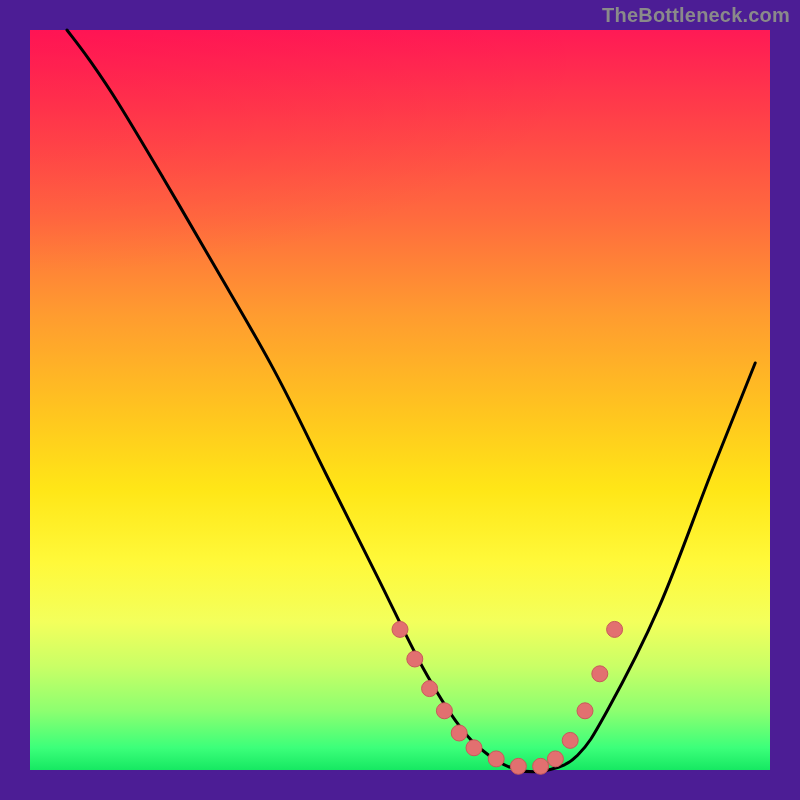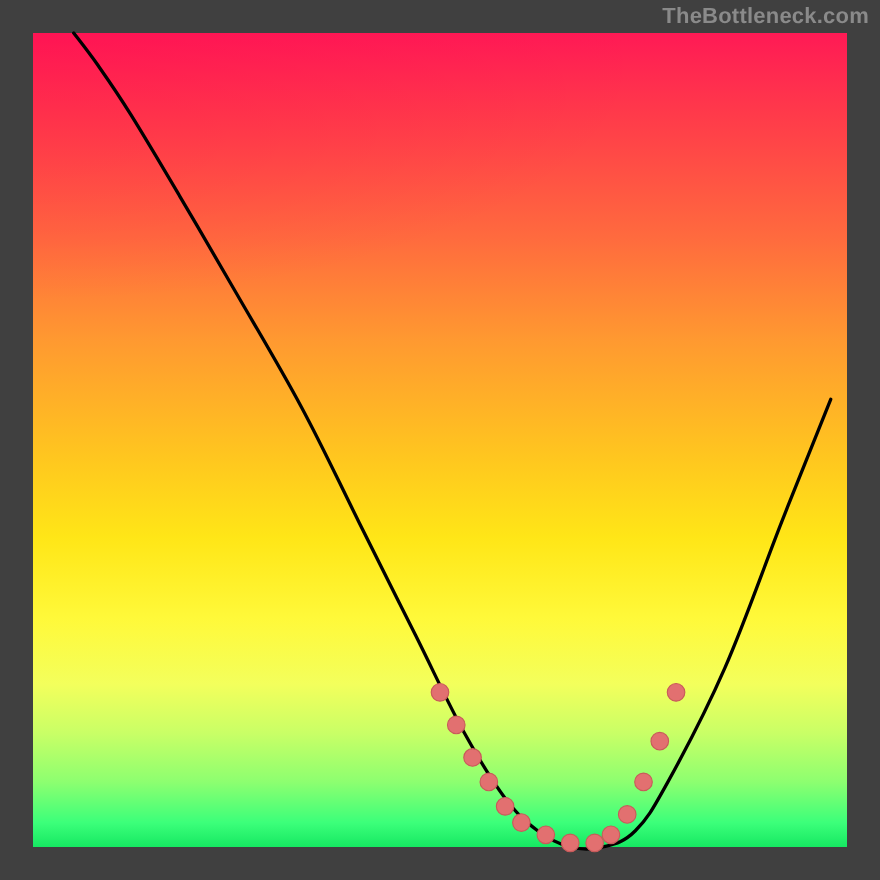--- a/index.html
+++ b/index.html
@@ -10,21 +10,21 @@
     background: #000;
     overflow: hidden;
     font-family: Arial, Helvetica, sans-serif;
   }
   .frame {
     position: absolute;
     left: 0;
     top: 0;
     width: 800px;
     height: 800px;
-    background: #404040;
+    background: #4c1d95;
   }
   .plot-bg {
     position: absolute;
     left: 30px;
     top: 30px;
     width: 740px;
     height: 740px;
     
     background: linear-gradient(
       to bottom,

